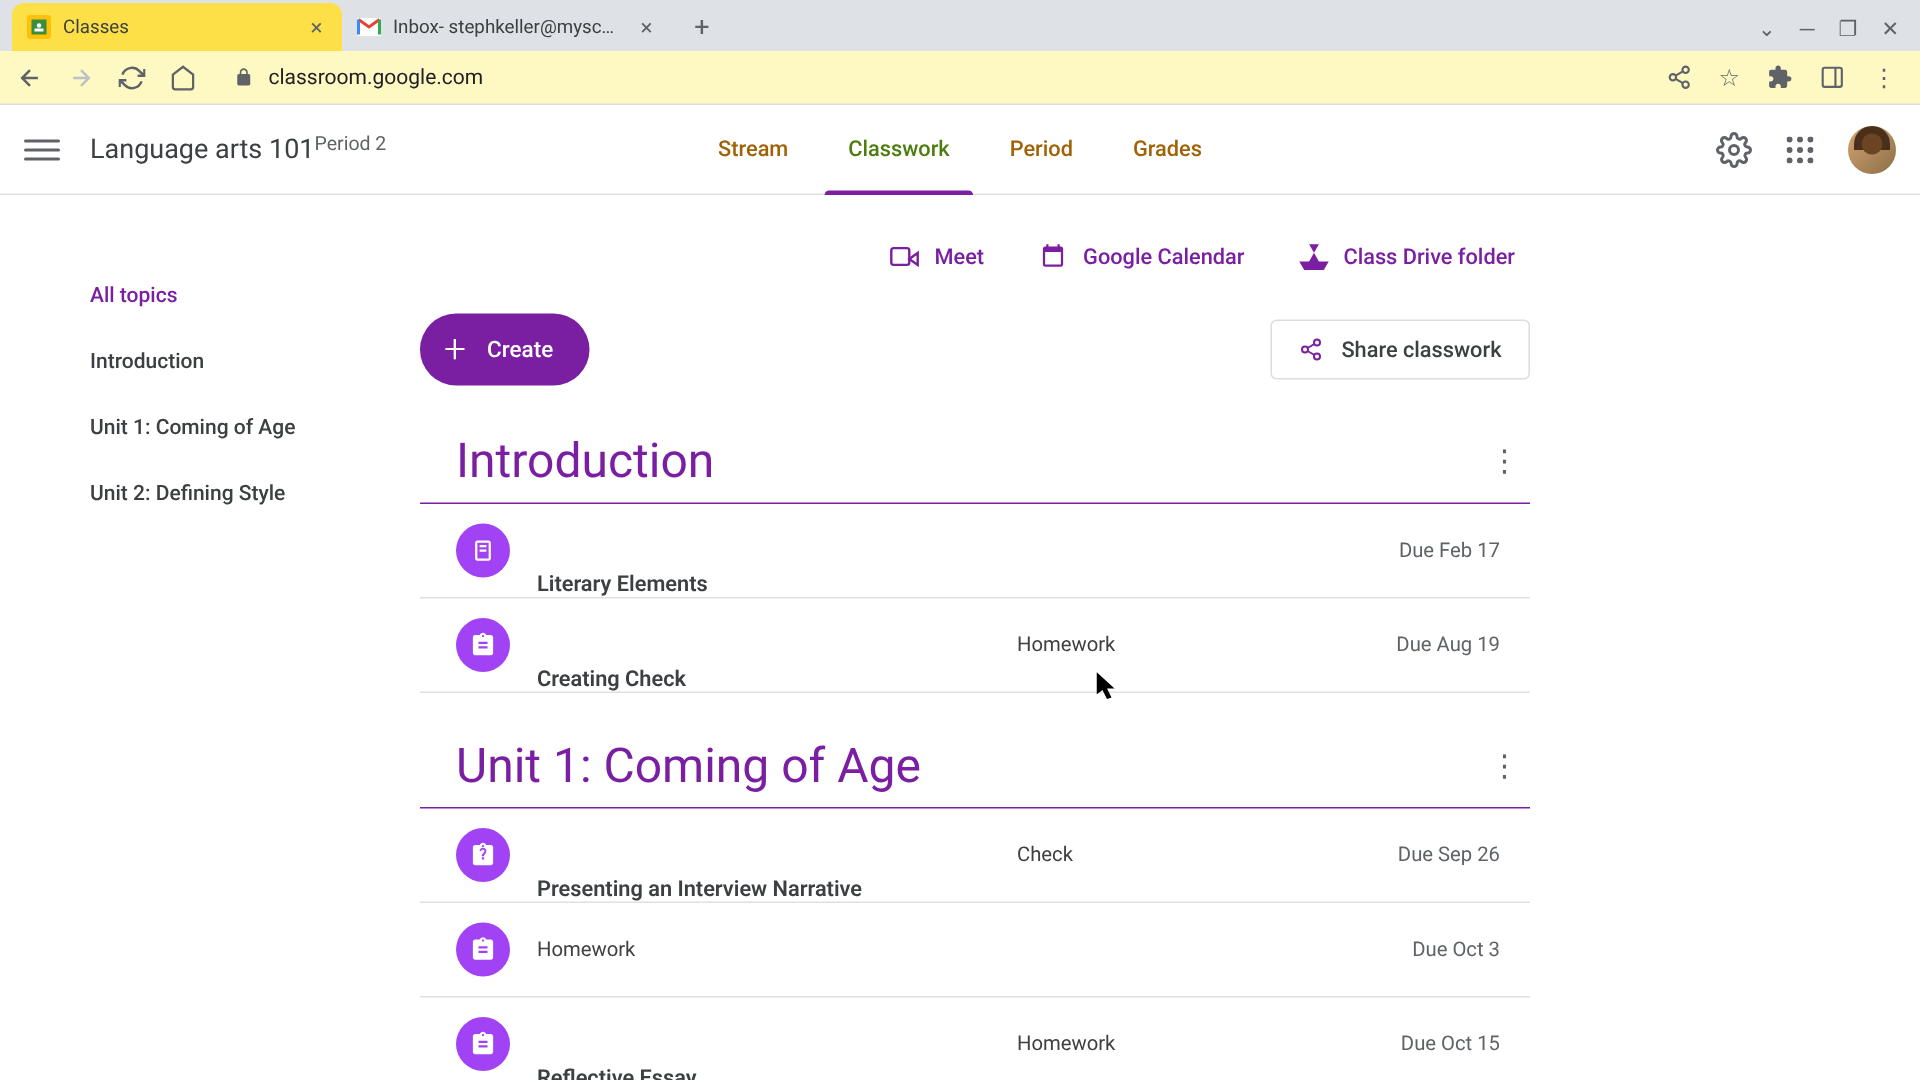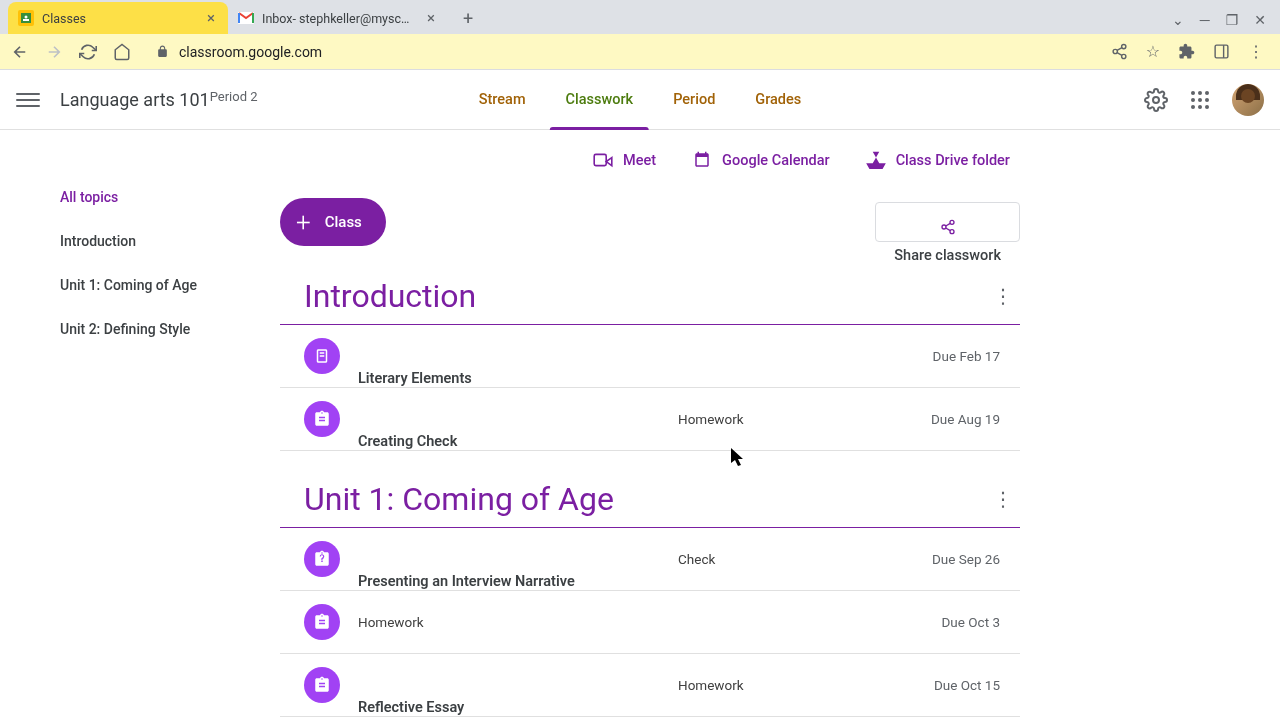--- a/index.html
+++ b/index.html
@@ -41,27 +41,27 @@
 .avatar::before { content: ''; position: absolute; width: 24px; height: 16px; background: #4a2f1a; border-radius: 12px 12px 0 0; top: 0; left: 4px; }
 
 
 .content { display: flex; padding-top: 20px; }
 .sidebar { width: 280px; padding-left: 60px; padding-top: 25px; }
 .sidebar-item { font-size: 14px; color: #3c4043; font-weight: 500; padding: 14px 0; cursor: pointer; }
 .sidebar-item.active { color: #7b1fa2; }
 
 .main { flex: 1; padding-right: 60px; max-width: 800px; }
 .quick-links { display: flex; justify-content: flex-end; gap: 36px; margin-bottom: 28px; padding-right: 10px; }
-.quick-link { display: flex; align-items: center; gap: 10px; color: #7b1fa2; font-size: 14.5px; font-weight: 500; cursor: pointer; }
+.quick-link { display: flex; align-items: center; gap: 10px; color: #7b1fa2; font-size: 14.5px; font-weight: 500; cursor: pointer; margin-top: 11px; }
 .ql-icon { width: 20px; height: 20px; display: flex; align-items: center; justify-content: center; }
 
 .action-bar { display: flex; align-items: center; margin-bottom: 30px; }
 .create-btn { background: #7b1fa2; color: #fff; border: none; border-radius: 24px; height: 48px; padding: 0 24px 0 16px; display: flex; align-items: center; gap: 14px; font-size: 15px; font-weight: 500; cursor: pointer; }
 .create-plus { font-size: 26px; font-weight: 300; }
-.share-btn { margin-left: auto; border: 1px solid #dadce0; background: #fff; border-radius: 4px; height: 40px; padding: 16px 18px; display: flex; align-items: center; gap: 12px; font-size: 14.5px; color: #3c4043; font-weight: 500; cursor: pointer; flex-direction: column; }
+.share-btn { margin-left: auto; border: 1px solid #dadce0; background: #fff; border-radius: 4px; height: 40px; padding: 0 18px; display: flex; align-items: center; gap: 12px; font-size: 14.5px; color: #3c4043; font-weight: 500; cursor: pointer; }
 .share-icon-svg { color: #7b1fa2; }
 
 .topic-section { margin-bottom: 28px; }
 .topic-header { display: flex; align-items: center; border-bottom: 1px solid #7b1fa2; padding-bottom: 8px; margin-bottom: 0; }
 .topic-title { font-size: 32px; color: #7b1fa2; font-weight: 400; padding-left: 24px; cursor: pointer; }
 .topic-menu { margin-left: auto; color: #5f6368; font-size: 20px; cursor: pointer; padding: 8px; letter-spacing: -1px; }
 
 .assignment-row { display: flex; align-items: center; height: 63px; border-bottom: 1px solid #e0e0e0; padding: 0 20px 0 24px; cursor: pointer; }
 .assignment-icon { width: 36px; height: 36px; background: #a142f4; border-radius: 50%; display: flex; align-items: center; justify-content: center; margin-right: 18px; color: #fff; flex-shrink: 0; }
 .assignment-title { font-size: 14.5px; color: #3c4043; font-weight: 600; flex: 0 0 320px; margin-top: 44px; }
@@ -238,21 +238,21 @@
               <path d="M8 1l8 0 8 14-4 7H4l-4-7z M8 1L0 15h8l4-7z M16 1l-4 7 4 7h8z"></path>
             </svg>
           </span>
         <span>Class Drive folder</span>
       </div>
     </div>
 
     <div class="action-bar">
       <button class="create-btn">
         <span class="create-plus">+</span>
-        <span>Class</span>
+        <span>Create</span>
       </button>
       <button class="share-btn">
         <span class="share-icon-svg">
             <svg width="16" height="16" viewBox="0 0 24 24" fill="none" stroke="#7b1fa2" stroke-width="2">
               <circle cx="18" cy="5" r="3"></circle>
               <circle cx="6" cy="12" r="3"></circle>
               <circle cx="18" cy="19" r="3"></circle>
               <line x1="8.59" y1="13.51" x2="15.42" y2="17.49"></line>
               <line x1="15.41" y1="6.51" x2="8.59" y2="10.49"></line>
             </svg>

